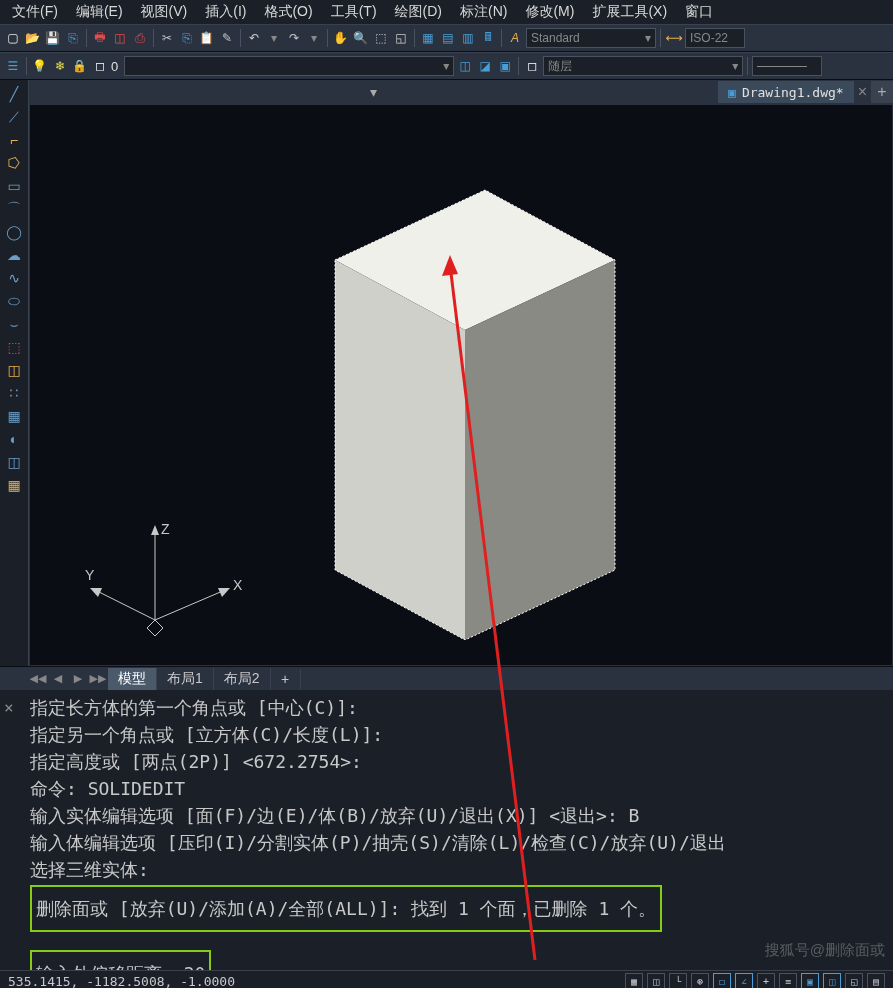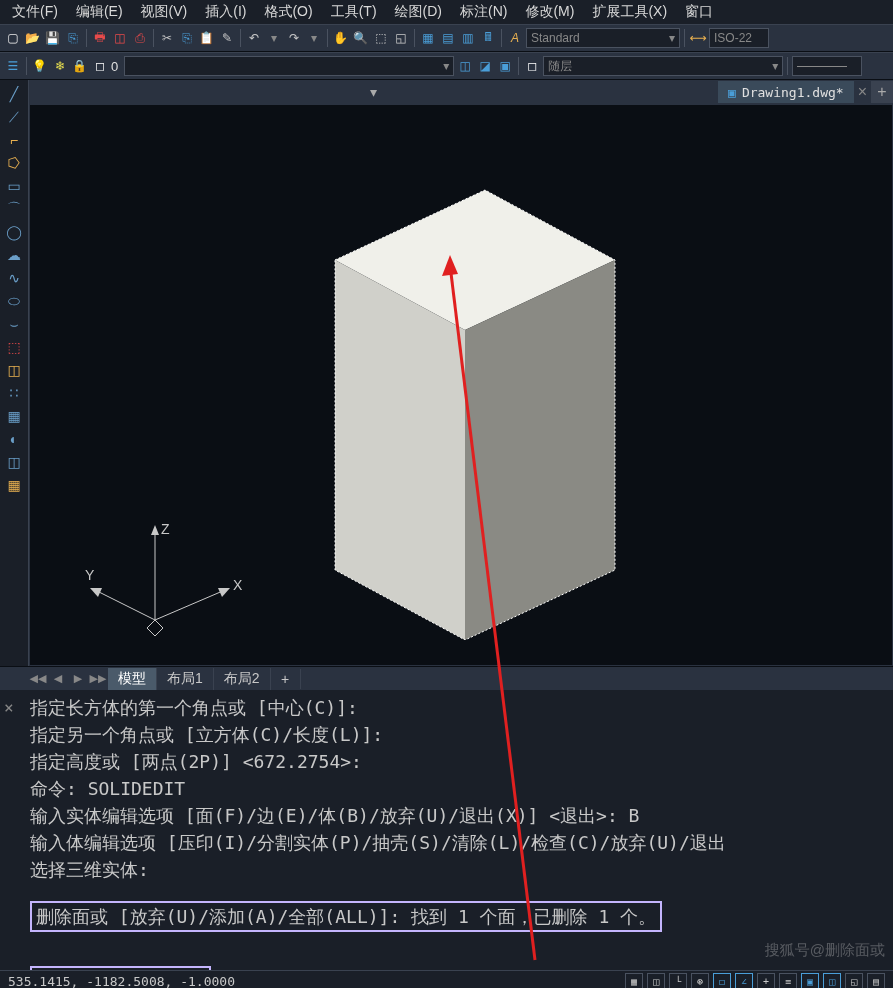--- a/index.html
+++ b/index.html
@@ -173,24 +173,23 @@
 .cmd-close {
   position: absolute;
   left: 4px;
   top: 4px;
   color: #888;
   cursor: pointer;
   font-size: 16px;
 }
 .cmd-line { white-space: nowrap; }
 .hl-box {
-  border: 2px solid #c4b5fd;
-  padding: 0 4px;
+  border: 2px solid #84cc16;
+  padding: 8px 4px;
   display: inline-block;
-  margin-top: 16px;
 }
 .statusbar {
   display: flex;
   align-items: center;
   height: 22px;
   background: #1a1f28;
   border-top: 1px solid #3a4250;
   font-size: 13px;
   font-family: monospace;
   color: #c8c8c8;
@@ -257,21 +256,21 @@
   <span class="tb-icon" style="color:#c8c8c8">🔍</span>
   <span class="tb-icon" style="color:#c8c8c8">⬚</span>
   <span class="tb-icon" style="color:#c8c8c8">◱</span>
   <span class="tb-sep"></span>
   <span class="tb-icon" style="color:#4a9ed8">▦</span>
   <span class="tb-icon" style="color:#4a9ed8">▤</span>
   <span class="tb-icon" style="color:#4a9ed8">▥</span>
   <span class="tb-icon" style="color:#4a9ed8">🖩</span>
   <span class="tb-sep"></span>
   <span class="tb-icon" style="color:#e8b050;font-style:italic">A</span>
-  <div class="tb-dropdown" style="width:154px">
+  <div class="tb-dropdown" style="width:130px">
     <span>Standard</span>
     <span style="margin-left:auto">▾</span>
   </div>
   <span class="tb-sep"></span>
   <span class="tb-icon" style="color:#e8b050">⟷</span>
   <div class="tb-dropdown" style="width:60px">
     <span>ISO-22</span>
   </div>
 </div>
 
@@ -284,21 +283,21 @@
   <span class="tb-icon" style="color:#fff">◻</span>
   <span style="color:#e0e0e0;font-size:13px;margin-right:4px">0</span>
   <div class="tb-dropdown" style="width:330px">
     <span style="margin-left:auto">▾</span>
   </div>
   <span class="tb-icon" style="color:#4a9ed8">◫</span>
   <span class="tb-icon" style="color:#4a9ed8">◪</span>
   <span class="tb-icon" style="color:#4a9ed8">▣</span>
   <span class="tb-sep"></span>
   <span class="tb-icon" style="color:#fff">◻</span>
-  <div class="tb-dropdown" style="width:240px">
+  <div class="tb-dropdown" style="width:200px">
     <span>随层</span>
     <span style="margin-left:auto">▾</span>
   </div>
   <span class="tb-sep"></span>
   <div class="tb-dropdown" style="width:70px">
     <span style="width:50px;height:1px;background:#888;display:inline-block"></span>
   </div>
 </div>
 
 <div class="main-area">

